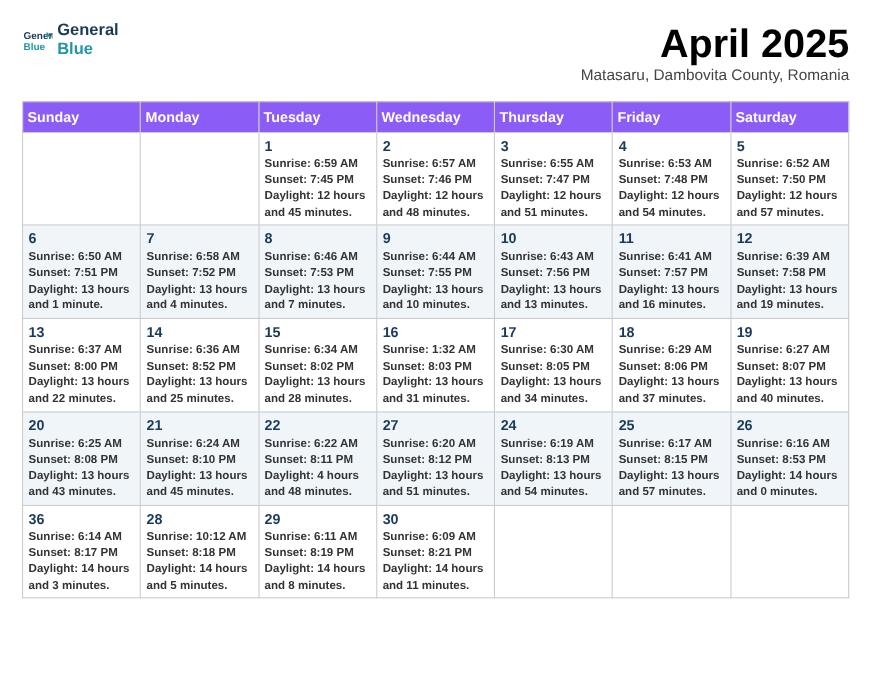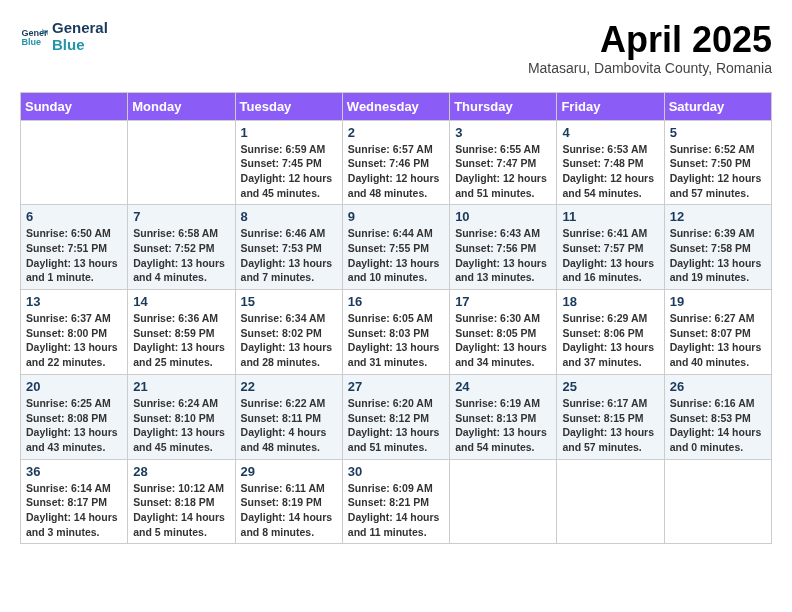--- a/index.html
+++ b/index.html
@@ -227,36 +227,36 @@
           <div class="day-info">
             <div>Sunrise: 6:37 AM</div>
             <div>Sunset: 8:00 PM</div>
             <div>Daylight: 13 hours and 22 minutes.</div>
           </div>
         </td>
         <td>
           <span class="day-num">14</span>
           <div class="day-info">
             <div>Sunrise: 6:36 AM</div>
-            <div>Sunset: 8:59 PM</div>
+            <div>Sunset: 8:52 PM</div>
             <div>Daylight: 13 hours and 25 minutes.</div>
           </div>
         </td>
         <td>
           <span class="day-num">15</span>
           <div class="day-info">
             <div>Sunrise: 6:34 AM</div>
             <div>Sunset: 8:02 PM</div>
             <div>Daylight: 13 hours and 28 minutes.</div>
           </div>
         </td>
         <td>
           <span class="day-num">16</span>
           <div class="day-info">
-            <div>Sunrise: 6:05 AM</div>
+            <div>Sunrise: 1:32 AM</div>
             <div>Sunset: 8:03 PM</div>
             <div>Daylight: 13 hours and 31 minutes.</div>
           </div>
         </td>
         <td>
           <span class="day-num">17</span>
           <div class="day-info">
             <div>Sunrise: 6:30 AM</div>
             <div>Sunset: 8:05 PM</div>
             <div>Daylight: 13 hours and 34 minutes.</div>

